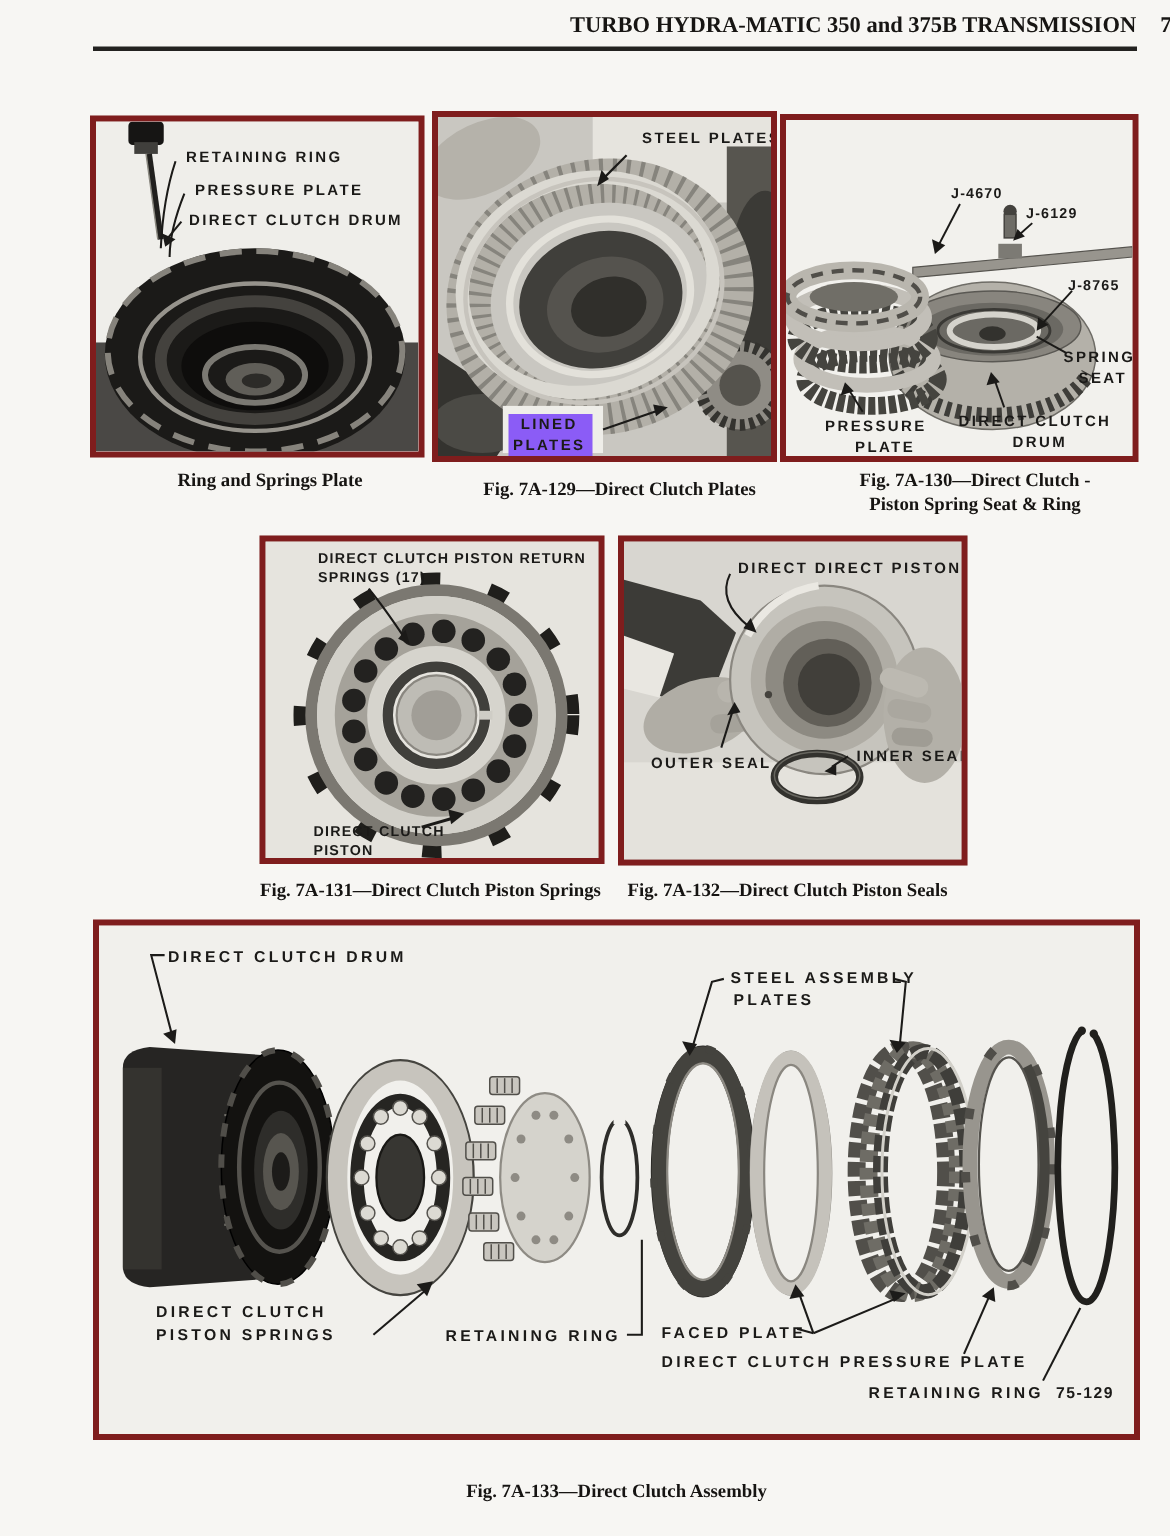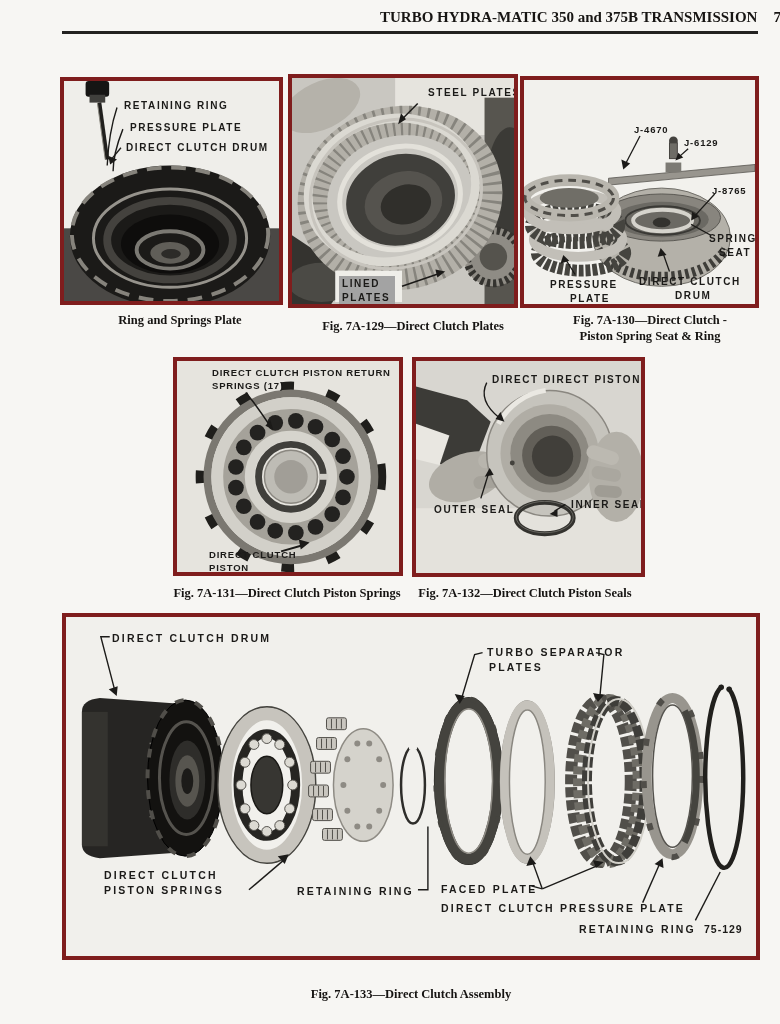--- a/index.html
+++ b/index.html
@@ -8,21 +8,21 @@
   .hdr{position:absolute;left:380px;top:9px;width:378px;text-align:right;
        font-family:"Liberation Serif",serif;font-weight:bold;font-size:15px;color:#171513;white-space:nowrap;}
   .hdr .pgnum{margin-left:16px;}
   .hdr-rule{position:absolute;left:62px;top:31px;width:696px;height:3px;background:#232220;}
   .figbox{position:absolute;border:4px solid #7f1d1d;box-sizing:border-box;overflow:hidden;background:#edece8;}
   .figbox svg{position:absolute;left:0;top:0;width:100%;height:100%;}
   .lbl{position:absolute;font-size:10px;font-weight:bold;letter-spacing:1.6px;line-height:1.4;
        white-space:nowrap;color:#1b1a18;}
   .lbl-sm{font-size:9.5px;letter-spacing:0.8px;}
   .lbl-lg{font-size:10.5px;letter-spacing:2.2px;}
-  .lbl-card{background:#a3a3a3;padding:1px 5px 2px 3px;}
+  .lbl-card{background:#8b5cf6;padding:1px 5px 2px 3px;text-align:center;}
   .cap{position:absolute;font-family:"Liberation Serif",serif;font-weight:bold;font-size:12.5px;
        line-height:1.3;text-align:center;color:#161412;}
 </style>
 </head>
 <body>
 
 <div class="page">
 
   <div class="hdr">
     <span>TURBO HYDRA-MATIC 350 and 375B TRANSMISSION</span><span class="pgnum">7A-43</span>
@@ -404,21 +404,21 @@
       <polygon points="541,248 530,246 533,254" fill="#1c1b19"></polygon>
       <polygon points="600,244 592,250 601,254" fill="#1c1b19"></polygon>
     </svg>
     <div class="lbl lbl-lg" style="left:46px;top:14px;">DIRECT CLUTCH DRUM</div>
     <div class="lbl lbl-lg" style="left:38px;top:251px;">
       <div>DIRECT CLUTCH</div>
       <div>PISTON SPRINGS</div>
     </div>
     <div class="lbl lbl-lg" style="left:231px;top:267px;">RETAINING RING</div>
     <div class="lbl lbl-lg" style="left:421px;top:28px;">
-      <div>TURBO SEPARATOR</div>
+      <div>STEEL ASSEMBLY</div>
       <div style="margin-left:2px;">PLATES</div>
     </div>
     <div class="lbl lbl-lg" style="left:375px;top:265px;">FACED PLATE</div>
     <div class="lbl lbl-lg" style="left:375px;top:284px;">DIRECT CLUTCH PRESSURE PLATE</div>
     <div class="lbl lbl-lg" style="left:513px;top:305px;">RETAINING RING</div>
     <div class="lbl lbl-lg" style="left:638px;top:305px;letter-spacing:1px;">75-129</div>
   </div>
   <div class="cap" style="left:62px;top:986px;width:698px;">
     <div>Fig. 7A-133—Direct Clutch Assembly</div>
   </div>

